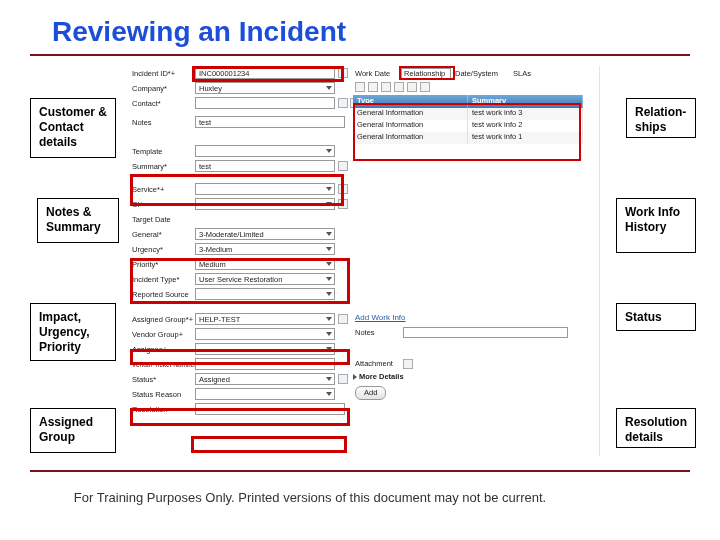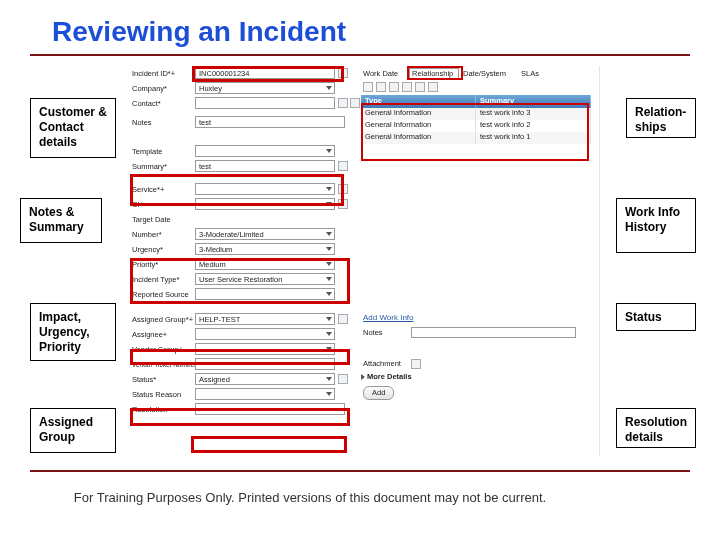--- a/index.html
+++ b/index.html
@@ -3,21 +3,21 @@
 <meta charset="utf-8">
 <style>
   * { box-sizing: border-box; margin: 0; padding: 0; }
   body { font-family: Arial, sans-serif; width: 720px; height: 540px; background: #fff; position: relative; }
   .page { width: 720px; height: 540px; position: relative; }
   .title { position: absolute; top: 16px; left: 40px; font-size: 28px; font-weight: bold; color: #1d4ed8; margin-left: 12px; }
   .rule { position: absolute; top: 54px; left: 30px; width: 660px; height: 2px; background: #7a1414; }
   .callout { position: absolute; border: 1px solid #000; background: #fff; font-size: 12px; font-weight: bold; padding: 6px 8px; line-height: 1.25; margin-top: 28px; }
   
   .co-customer { top: 70px; left: 30px; width: 86px; height: 60px; }
-  .co-notes { top: 170px; left: 20px; width: 82px; height: 45px; }
+  .co-notes { top: 170px; left: 37px; width: 82px; height: 45px; }
   .co-impact { top: 275px; left: 30px; width: 86px; height: 58px; }
   .co-assigned { top: 380px; left: 30px; width: 86px; height: 45px; }
   
   .co-relation { top: 70px; right: 24px; width: 70px; height: 40px; }
   .co-workinfo { top: 170px; right: 24px; width: 80px; height: 55px; }
   .co-status { top: 275px; right: 24px; width: 80px; height: 28px; }
   .co-res { top: 380px; right: 24px; width: 80px; height: 40px; }
 
   
   .form { position: absolute; top: 66px; left: 130px; width: 470px; height: 390px; background: #fff; font-size: 8px; color: #222; border-right: 1px solid #e5e5e5; }
@@ -34,21 +34,21 @@
   
   .hl { position: absolute; border: 3px solid #c00; background: transparent; pointer-events: none; }
   .hl1 { top: 0px; left: 62px; width: 152px; height: 16px; } 
   .hlNotes { top: 108px; left: 0px; width: 214px; height: 32px; }  
   .hlImp { top: 192px; left: 0px; width: 220px; height: 46px; }  
   .hlAssign { top: 283px; left: 0px; width: 220px; height: 16px; } 
   .hlStatus { top: 342px; left: 0px; width: 220px; height: 18px; }  
   .hlResol { top: 370px; left: 61px; width: 156px; height: 17px; }  
 
   
-  .rtpanel { position: absolute; top: 0; right: 8px; width: 230px; }
+  .rtpanel { position: absolute; top: 0; right: 16px; width: 230px; }
   .rt-row { display: flex; align-items: center; font-size: 7.5px; height: 14px; }
   .rt-lbl { width: 48px; padding-left: 2px; }
   .rt-inp { border: 1px solid #999; height: 11px; width: 50px; font-size: 7.5px; padding: 0 2px; }
   .rt-hl1 { position: absolute; border: 2px solid #c00; top: 0px; left: 46px; width: 56px; height: 14px; }
   .rt-hl2 { position: absolute; border: 2px solid #c00; top: 37px; left: 0px; width: 228px; height: 58px; }
   .rt-toolbar { display: flex; gap: 3px; padding: 2px 0 0 2px; }
   .rt-tool { width: 10px; height: 10px; border: 1px solid #aaa; background: #f3f3f0; }
   .rt-hdr { display: flex; height: 13px; background: linear-gradient(#6fa8d8,#3f78b5); color: #fff; font-size: 7.5px; font-weight: bold; }
   .rt-hdr > div { flex: 1; padding: 1px 4px; border-right: 1px solid rgba(255,255,255,0.3); }
   .rt-grid-row { display: flex; height: 12px; font-size: 7.5px; color: #222; background: #fff; }
@@ -187,21 +187,21 @@
       <div class="lbl">CI+</div>
       <div class="inp w1 dd"></div>
       <div class="icons">
           <span class="icon"></span>
         </div>
     </div>
     <div class="row">
       <div class="lbl">Target Date</div>
     </div>
     <div class="row">
-      <div class="lbl">Number*</div>
+      <div class="lbl">General*</div>
       <div class="inp w1 dd">3-Moderate/Limited</div>
     </div>
     <div class="row">
       <div class="lbl">Urgency*</div>
       <div class="inp w1 dd">3-Medium</div>
     </div>
     <div class="row">
       <div class="lbl">Priority*</div>
       <div class="inp w1 dd">Medium</div>
     </div>
@@ -215,25 +215,25 @@
     </div>
     <div style="height:10px"></div>
     <div class="row">
       <div class="lbl">Assigned Group*+</div>
       <div class="inp w1 dd">HELP-TEST</div>
       <div class="icons">
           <span class="icon"></span>
         </div>
     </div>
     <div class="row">
+      <div class="lbl">Vendor Group+</div>
+      <div class="inp w1 dd"></div>
+    </div>
+    <div class="row">
       <div class="lbl">Assignee+</div>
-      <div class="inp w1 dd"></div>
-    </div>
-    <div class="row">
-      <div class="lbl">Vendor Group+</div>
       <div class="inp w1 dd"></div>
     </div>
     <div class="row">
       <div class="lbl" style="font-size:6.5px">Vendor Ticket Number</div>
       <div class="inp w1"></div>
     </div>
     <div class="row">
       <div class="lbl">Status*</div>
       <div class="inp w1 dd">Assigned</div>
       <div class="icons">

